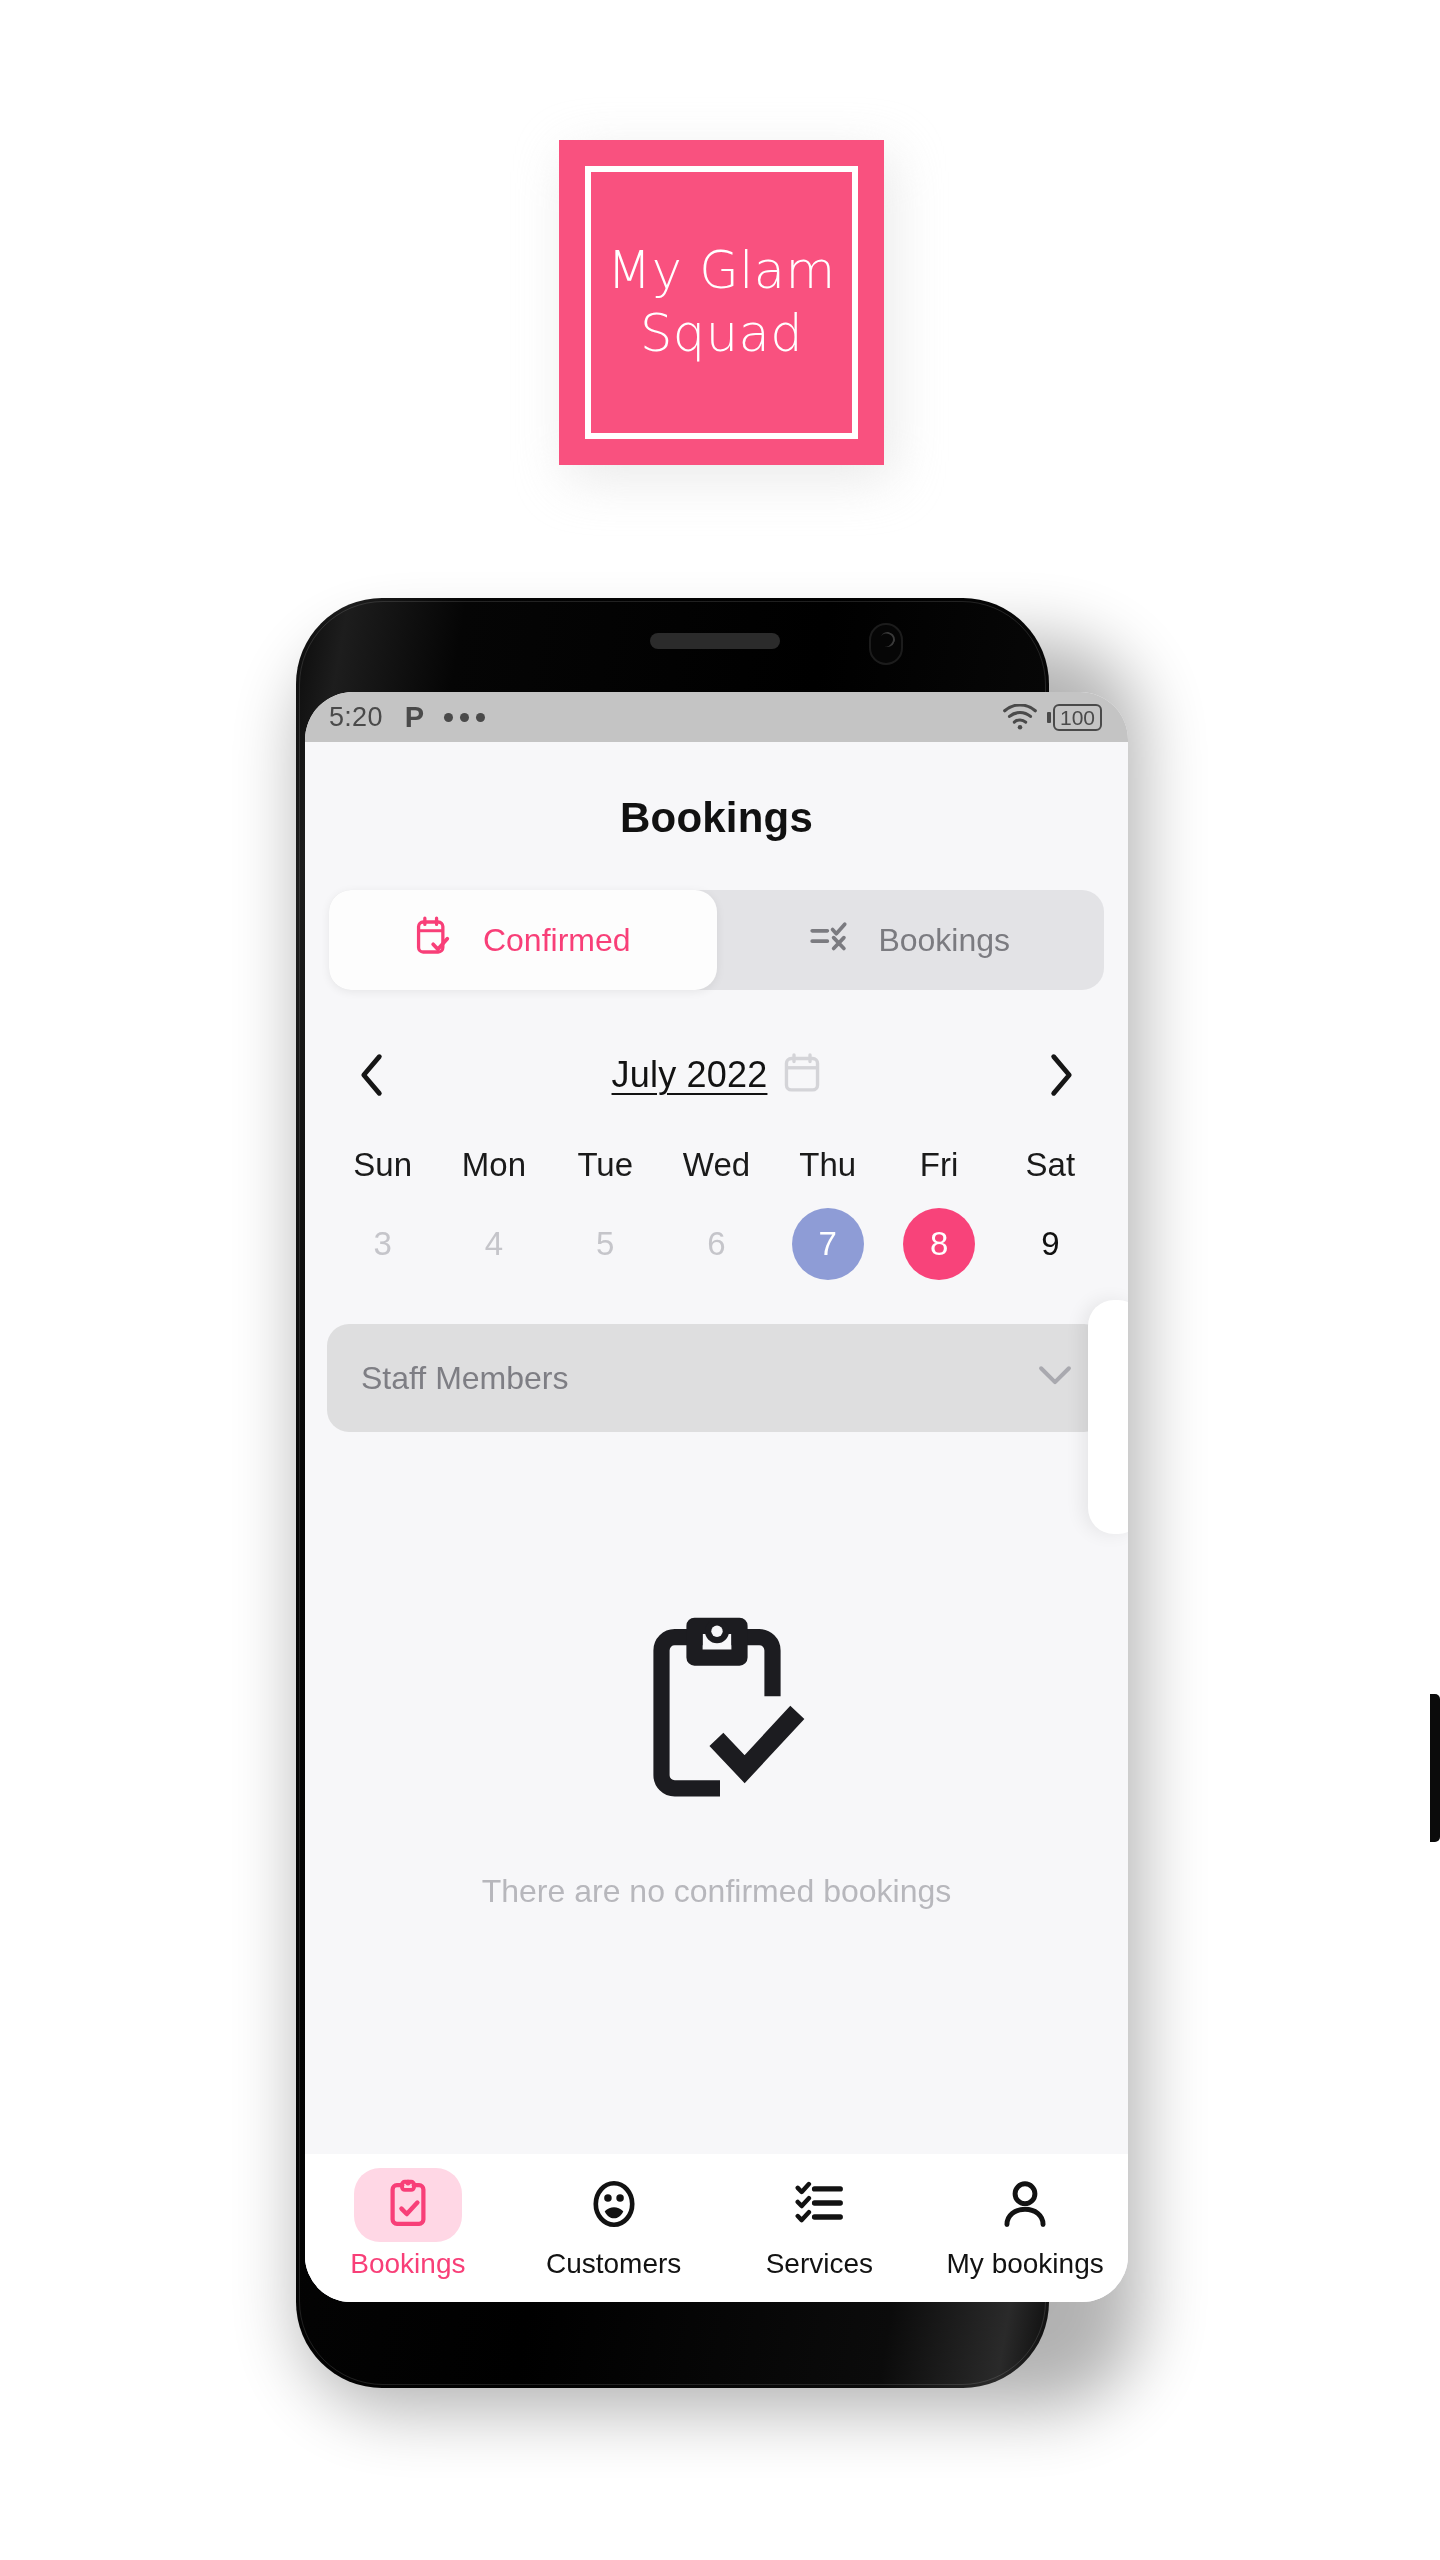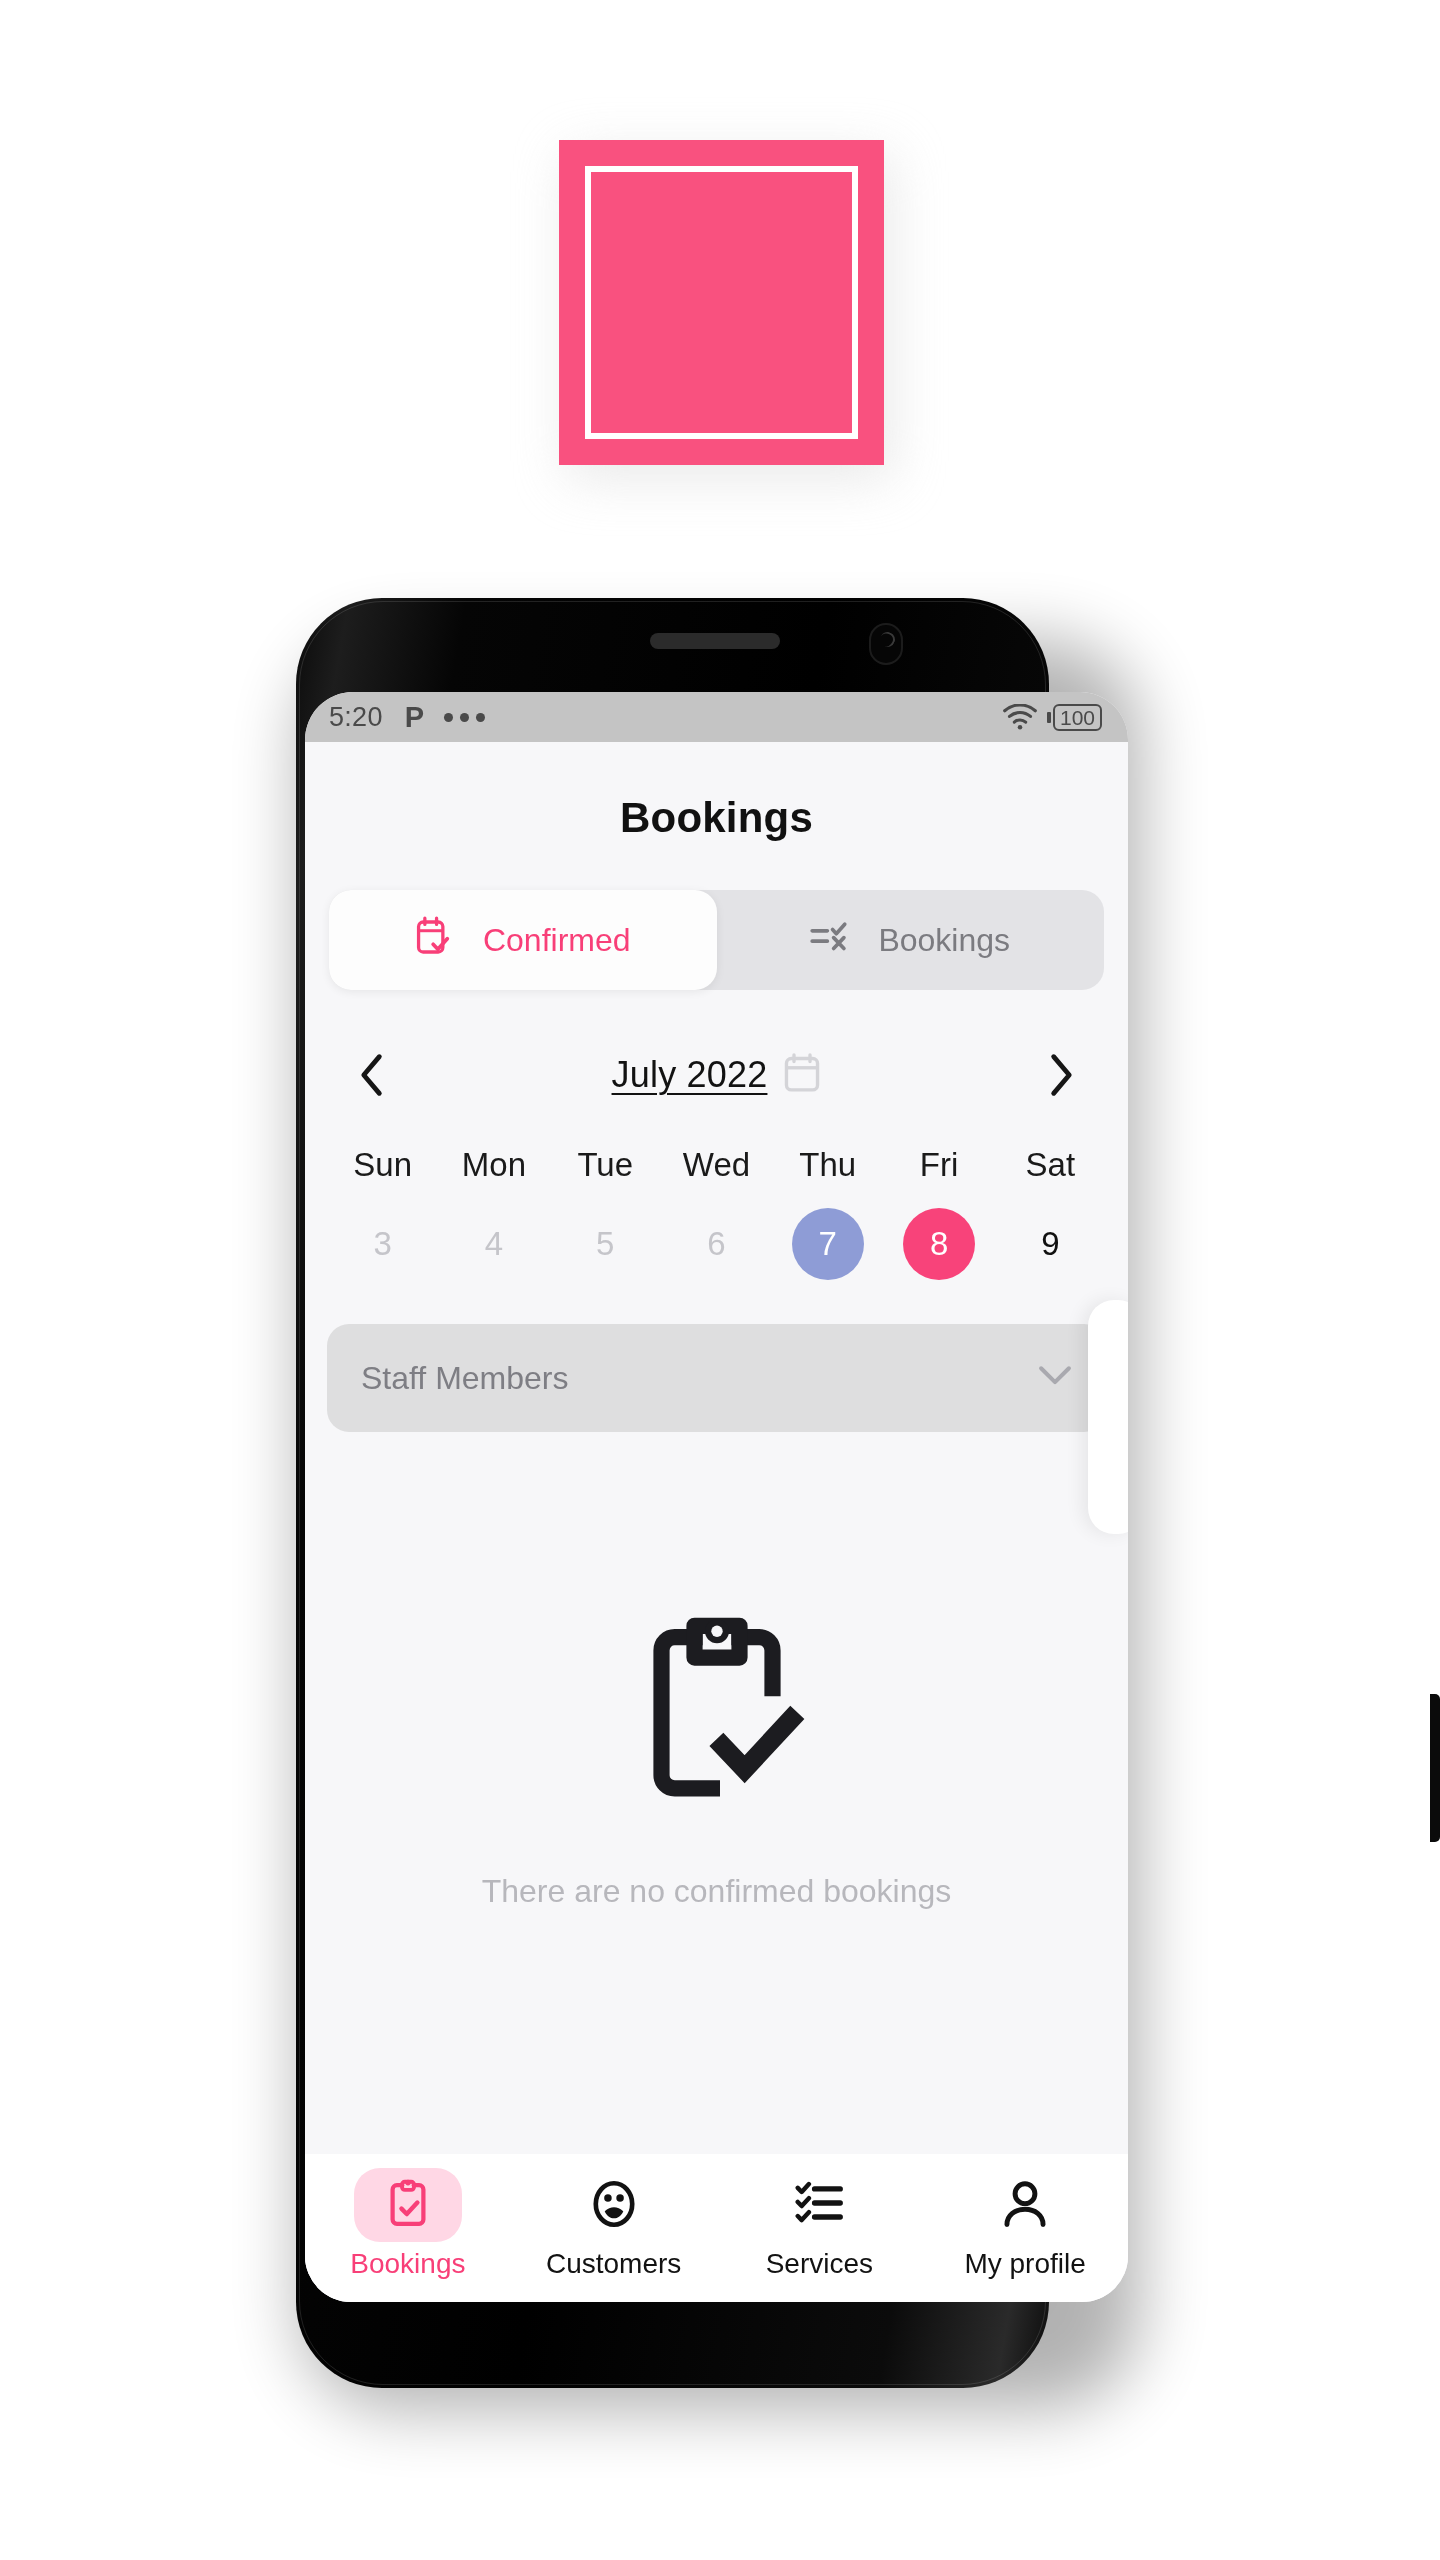--- a/index.html
+++ b/index.html
@@ -406,20 +406,22 @@
 </style>
 </head>
 <body>
 
 <div id="stage">
 
   <div id="logo-wrap">
     <div id="logo-shadow"></div>
     <div id="logo-square">
       <div id="logo-frame"></div>
+      <div id="logo-text">My Glam
+Squad</div>
     </div>
   </div>
 
   <div id="phone-shadow"></div>
 
   <div id="phone">
     <div id="phone-inner-hilite"></div>
 
     <div id="bezel-top">
       <div id="speaker"></div>
@@ -608,21 +610,21 @@
 
           <button class="nav-item">
             <span class="nav-ico-box">
               <span>
                 <svg width="46" height="50" viewBox="0 0 26 28" fill="none">
                   <circle cx="13" cy="8.2" r="5.6" stroke="#121212" stroke-width="2.8"></circle>
                   <path d="M2.8 25.6c0-5.3 4.6-8.6 10.2-8.6s10.2 3.3 10.2 8.6" stroke="#121212" stroke-width="2.8" stroke-linecap="round"></path>
                 </svg>
               </span>
             </span>
-            <span class="nav-label">My profile</span>
+            <span class="nav-label">My bookings</span>
           </button>
         </div>
 
       </div>
     </div>
 
     <div id="side-button"></div>
   </div>
 
 </div>

